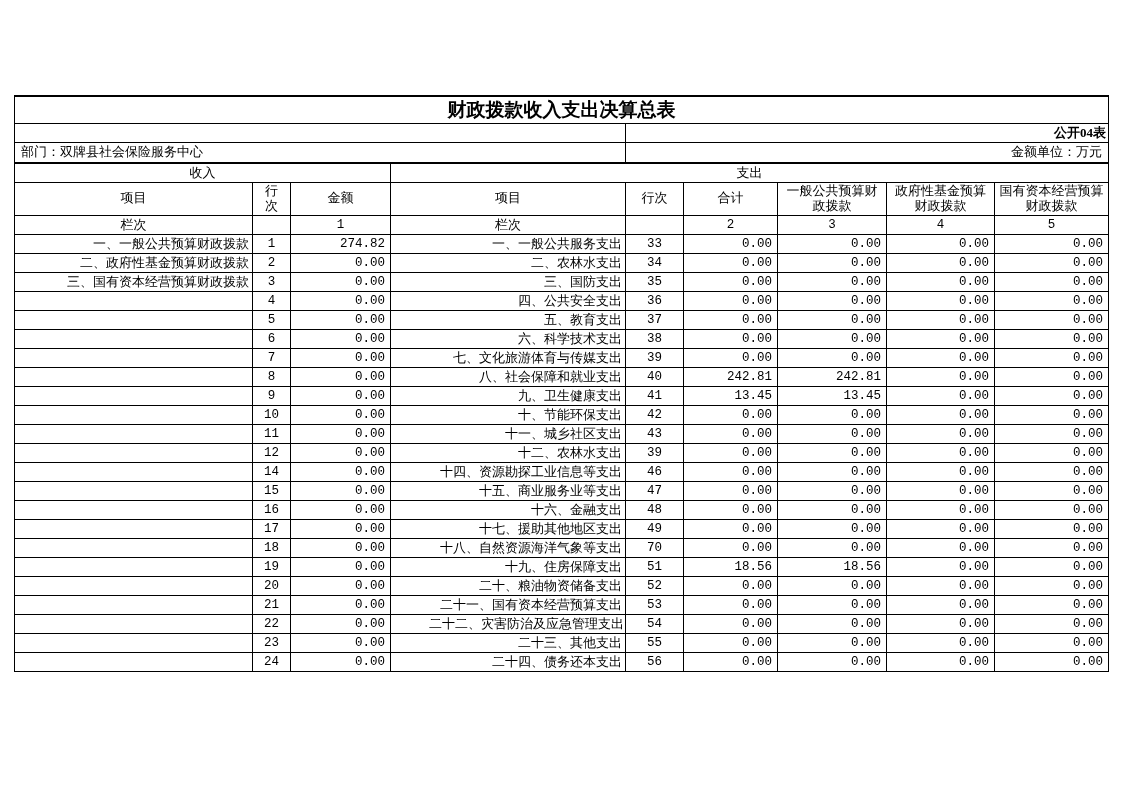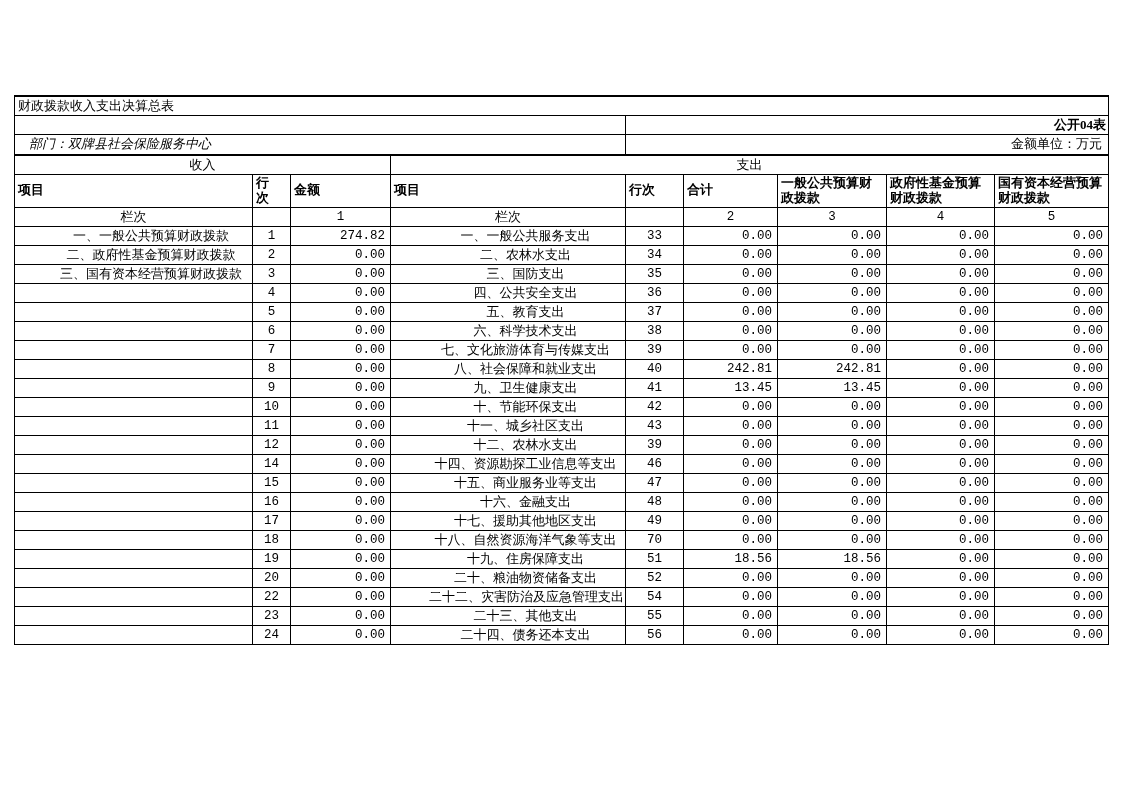--- a/index.html
+++ b/index.html
@@ -17,33 +17,33 @@
     padding:0 3px;
     overflow:hidden;
     white-space:nowrap;
     vertical-align:middle;
   }
   
   .r-title  td { height:19px; border-top:2px solid #000; }
   .r-meta1  td { height:19px; }
   .r-meta2  td { height:20px; border-bottom:2px solid #000; }
   .r-section td { height:18px; text-align:center;margin-top:46px; }
-  .r-headers td { height:33px; text-align:left; white-space:normal; line-height:1.15;font-weight:bold; }
+  .r-headers td { height:33px; text-align:center; white-space:normal; line-height:1.15; }
   .r-colnums td { height:19px; text-align:center; }
   .data-row td { height:18.5px; }
 
   .title-cell {
-    text-align:left; font-weight:normal; font-size:13px;
+    text-align:center; font-weight:bold; font-size:19px;
     font-family:"Liberation Sans","DejaVu Sans",sans-serif;
   }
   .code-cell { text-align:right; font-weight:bold; padding-right:2px; }
   .unit-cell { text-align:right; padding-right:6px; }
-  .dept-cell { text-align:left; padding-left:14px;font-style:italic; }
-
-  .item-cell { text-align:center;padding-left:38px; }
+  .dept-cell { text-align:left; padding-left:6px; }
+
+  .item-cell { text-align:right;padding-left:38px; }
   .line-cell, .num-cell, .colnum {
     font-family:"Liberation Mono","DejaVu Sans Mono",monospace;
     font-size:12.5px;
   }
   .line-cell { text-align:center; }
   .num-cell  { text-align:right; padding-right:5px; }
 
   
   .narrow-hdr span { display:inline-block; width:1.1em; word-break:break-all; white-space:normal; }
 </style>
@@ -314,20 +314,31 @@
           <td class="num-cell">0.00</td>
           <td class="item-cell">二十、粮油物资储备支出</td>
           <td class="line-cell">52</td>
           <td class="num-cell">0.00</td>
           <td class="num-cell">0.00</td>
           <td class="num-cell">0.00</td>
           <td class="num-cell">0.00</td>
         </tr>
         <tr class="data-row">
           <td class="item-cell"></td>
+          <td class="line-cell">21</td>
+          <td class="num-cell">0.00</td>
+          <td class="item-cell">二十一、国有资本经营预算支出</td>
+          <td class="line-cell">53</td>
+          <td class="num-cell">0.00</td>
+          <td class="num-cell">0.00</td>
+          <td class="num-cell">0.00</td>
+          <td class="num-cell">0.00</td>
+        </tr>
+        <tr class="data-row">
+          <td class="item-cell"></td>
           <td class="line-cell">22</td>
           <td class="num-cell">0.00</td>
           <td class="item-cell">二十二、灾害防治及应急管理支出</td>
           <td class="line-cell">54</td>
           <td class="num-cell">0.00</td>
           <td class="num-cell">0.00</td>
           <td class="num-cell">0.00</td>
           <td class="num-cell">0.00</td>
         </tr>
         <tr class="data-row">

